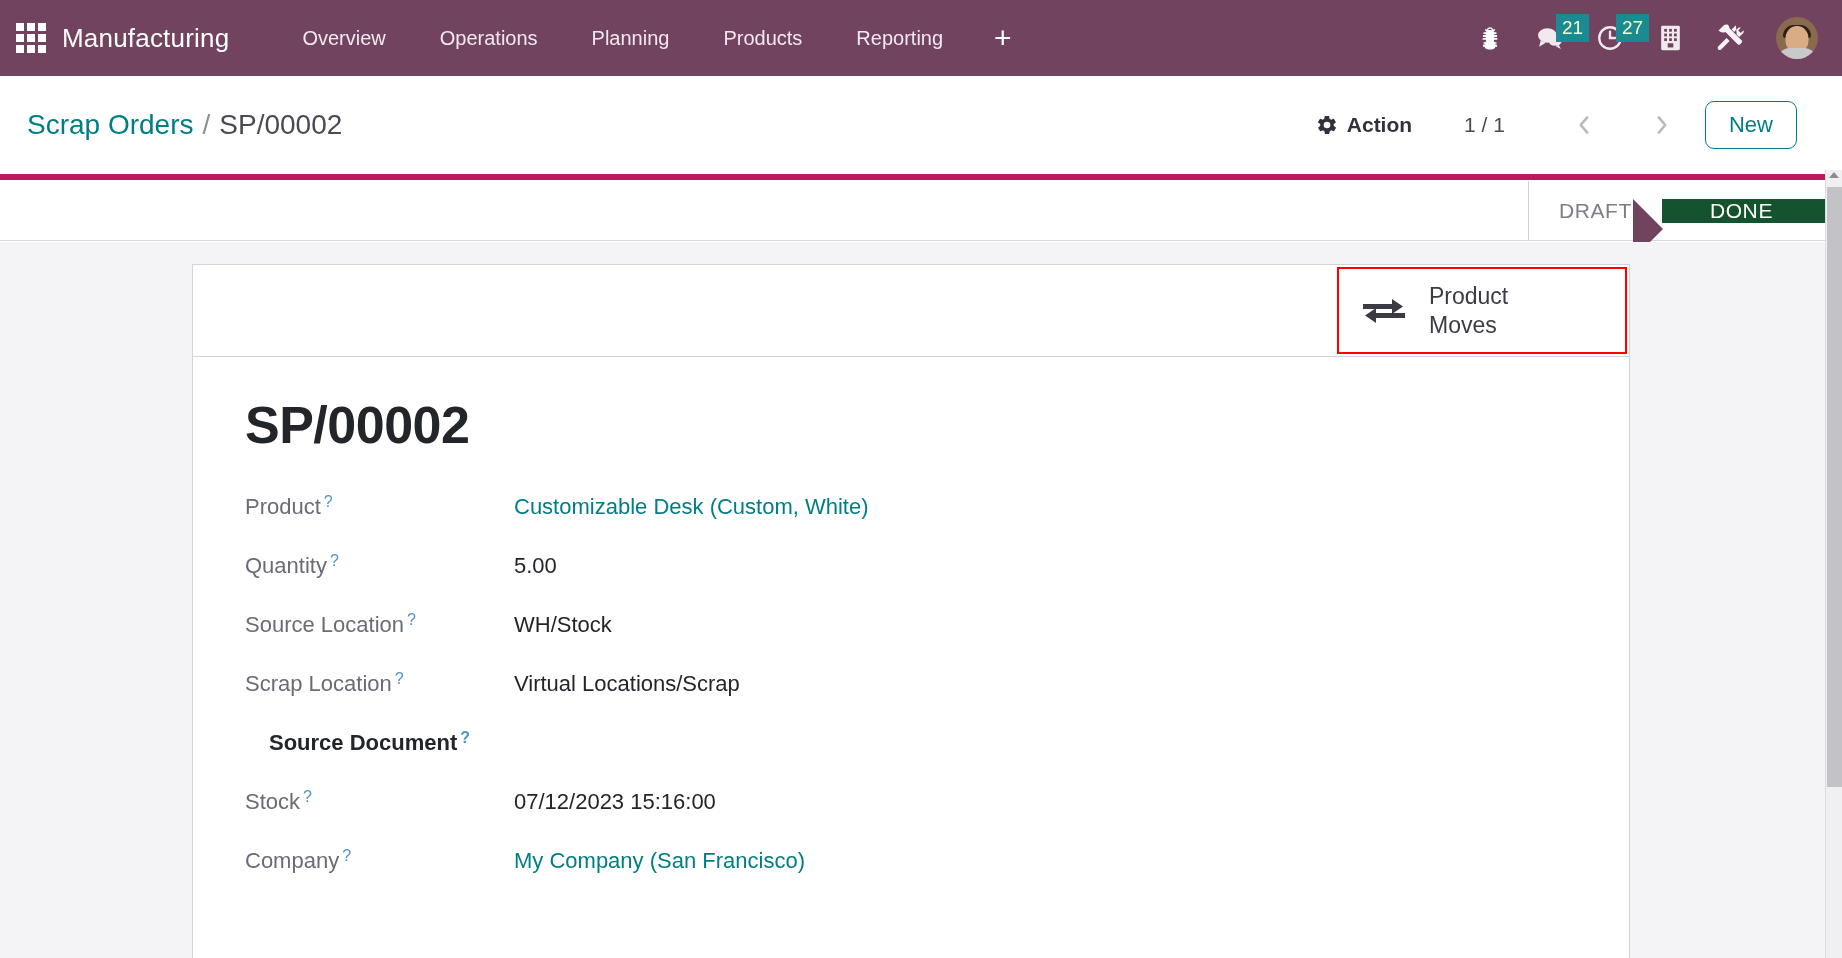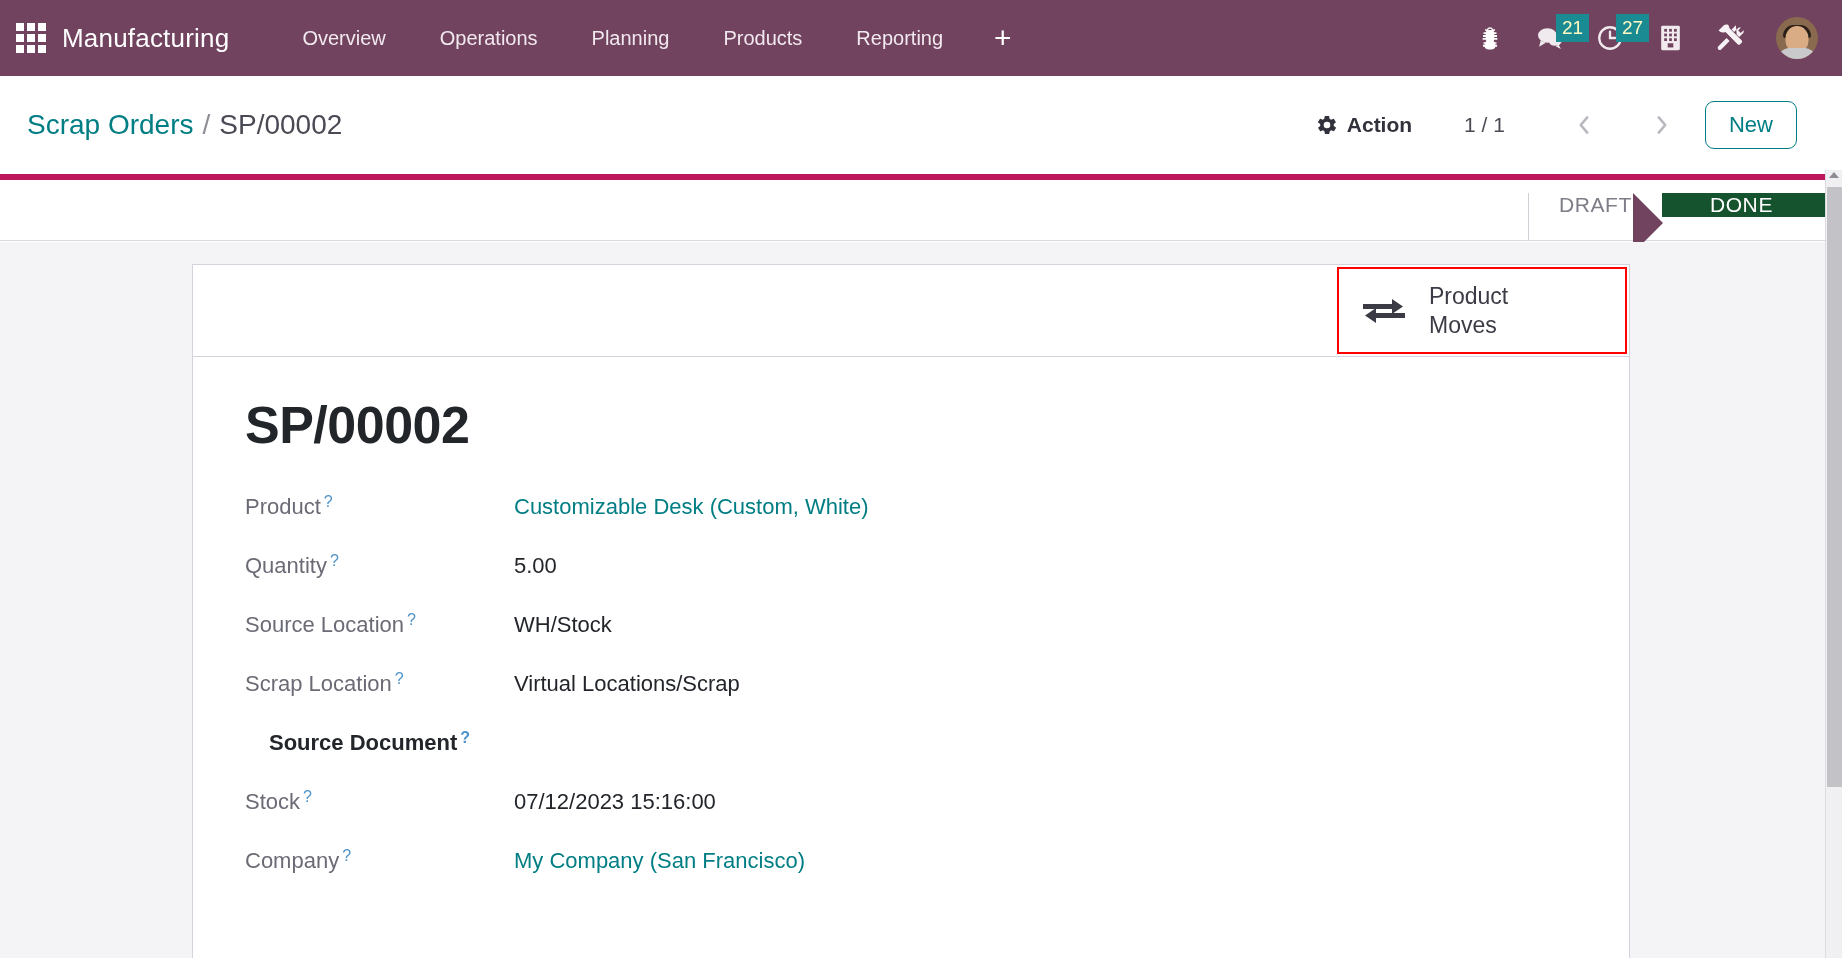--- a/index.html
+++ b/index.html
@@ -169,23 +169,22 @@
 
   
   .statusbar-row {
     position: absolute; top: 181px; left: 0;
     width: 1825px; height: 60px;
     background: #ffffff;
     border-bottom: 1px solid #d8d8de;
     display: flex; align-items: stretch; justify-content: flex-end;
   }
   .statusbar {
-    display: flex; align-items: flex-start;
+    display: flex; align-items: center;
     border-left: 1px solid #cfcfd6;
-    margin-top: 12px;
   }
   .stat {
     display: flex; align-items: center;
     padding: 0 30px;
     font-size: 21px;
     letter-spacing: 0.6px;
     color: #7d7d88;
     position: relative;
     cursor: pointer;
     white-space: nowrap;

